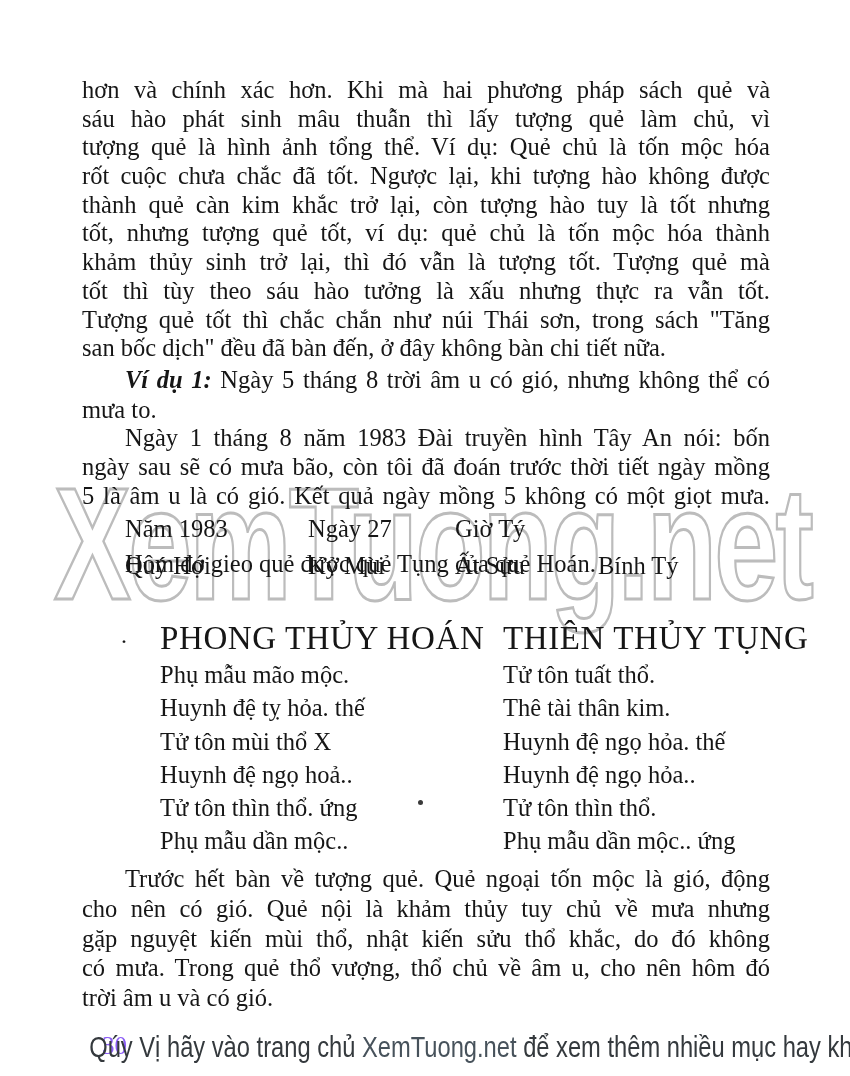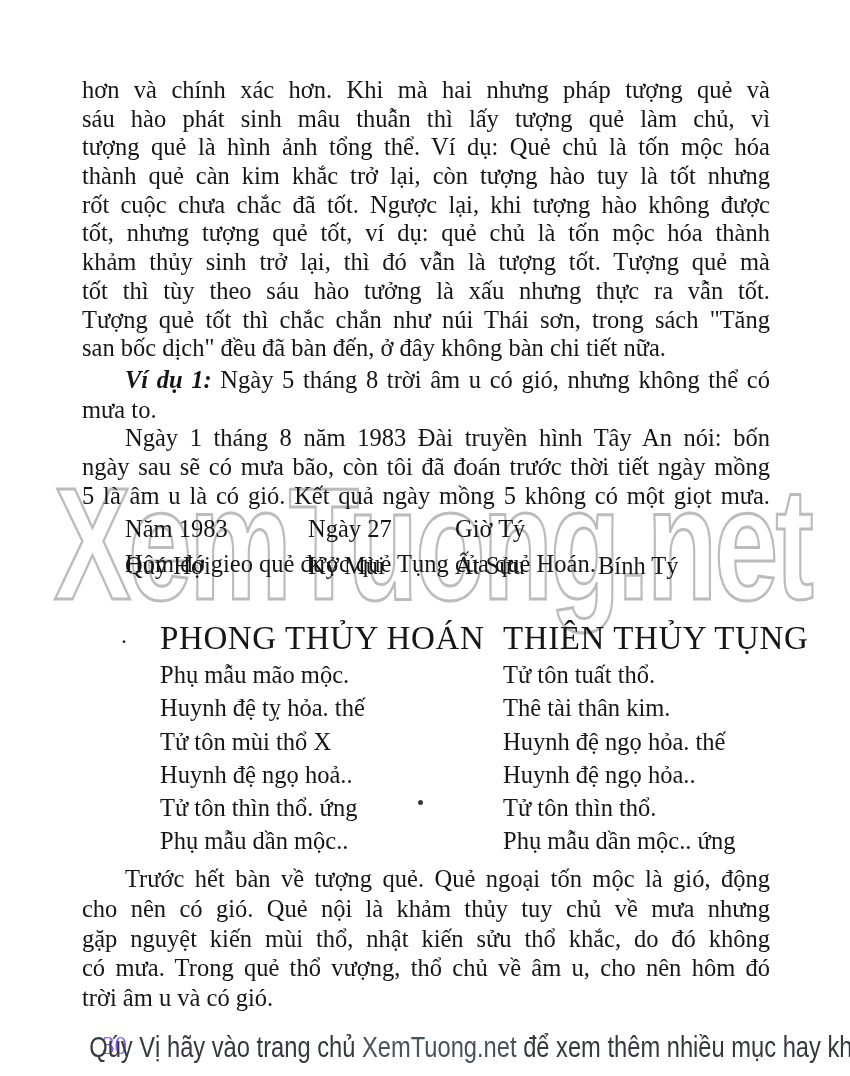--- a/index.html
+++ b/index.html
@@ -52,25 +52,25 @@
   .footer .brand { color:#47525b; }
 </style>
 </head>
 <body>
 
 <div class="page">
 
   <div class="watermark">XemTuong.net</div>
 
   <div class="p p1">
-    <div class="ln">hơn và chính xác hơn. Khi mà hai nhưng pháp tượng quẻ và</div>
+    <div class="ln">hơn và chính xác hơn. Khi mà hai phương pháp sách quẻ và</div>
     <div class="ln">sáu hào phát sinh mâu thuẫn thì lấy tượng quẻ làm chủ, vì</div>
     <div class="ln">tượng quẻ là hình ảnh tổng thể. Ví dụ: Quẻ chủ là tốn mộc hóa</div>
+    <div class="ln">rốt cuộc chưa chắc đã tốt. Ngược lại, khi tượng hào không được</div>
     <div class="ln">thành quẻ càn kim khắc trở lại, còn tượng hào tuy là tốt nhưng</div>
-    <div class="ln">rốt cuộc chưa chắc đã tốt. Ngược lại, khi tượng hào không được</div>
     <div class="ln">tốt, nhưng tượng quẻ tốt, ví dụ: quẻ chủ là tốn mộc hóa thành</div>
     <div class="ln">khảm thủy sinh trở lại, thì đó vẫn là tượng tốt. Tượng quẻ mà</div>
     <div class="ln">tốt thì tùy theo sáu hào tưởng là xấu nhưng thực ra vẫn tốt.</div>
     <div class="ln">Tượng quẻ tốt thì chắc chắn như núi Thái sơn, trong sách "Tăng</div>
     <div class="ln last">san bốc dịch" đều đã bàn đến, ở đây không bàn chi tiết nữa.</div>
   </div>
 
   <div class="p p2">
     <div class="ln indent"><span class="vd-label">Ví dụ 1:</span><span> Ngày 5 tháng 8 trời âm u có gió, nhưng không thể có</span></div>
     <div class="ln last">mưa to.</div>

